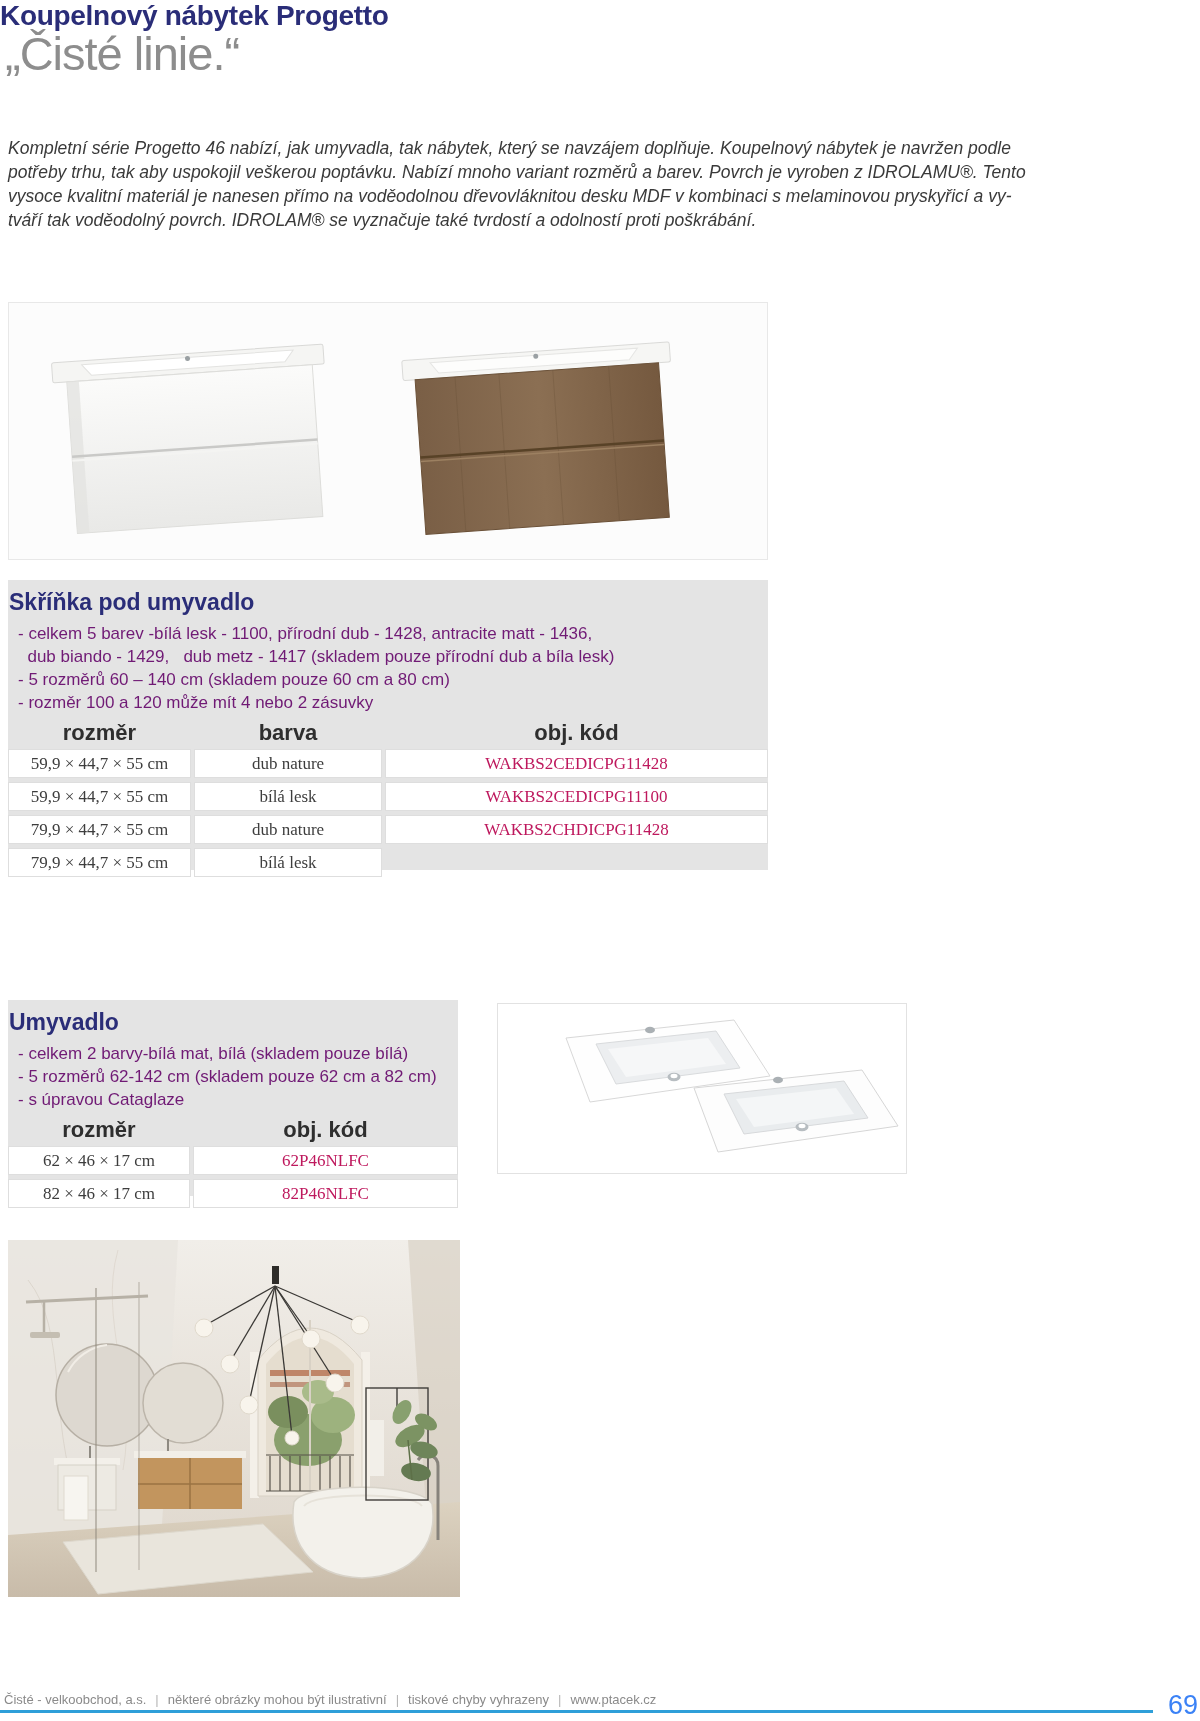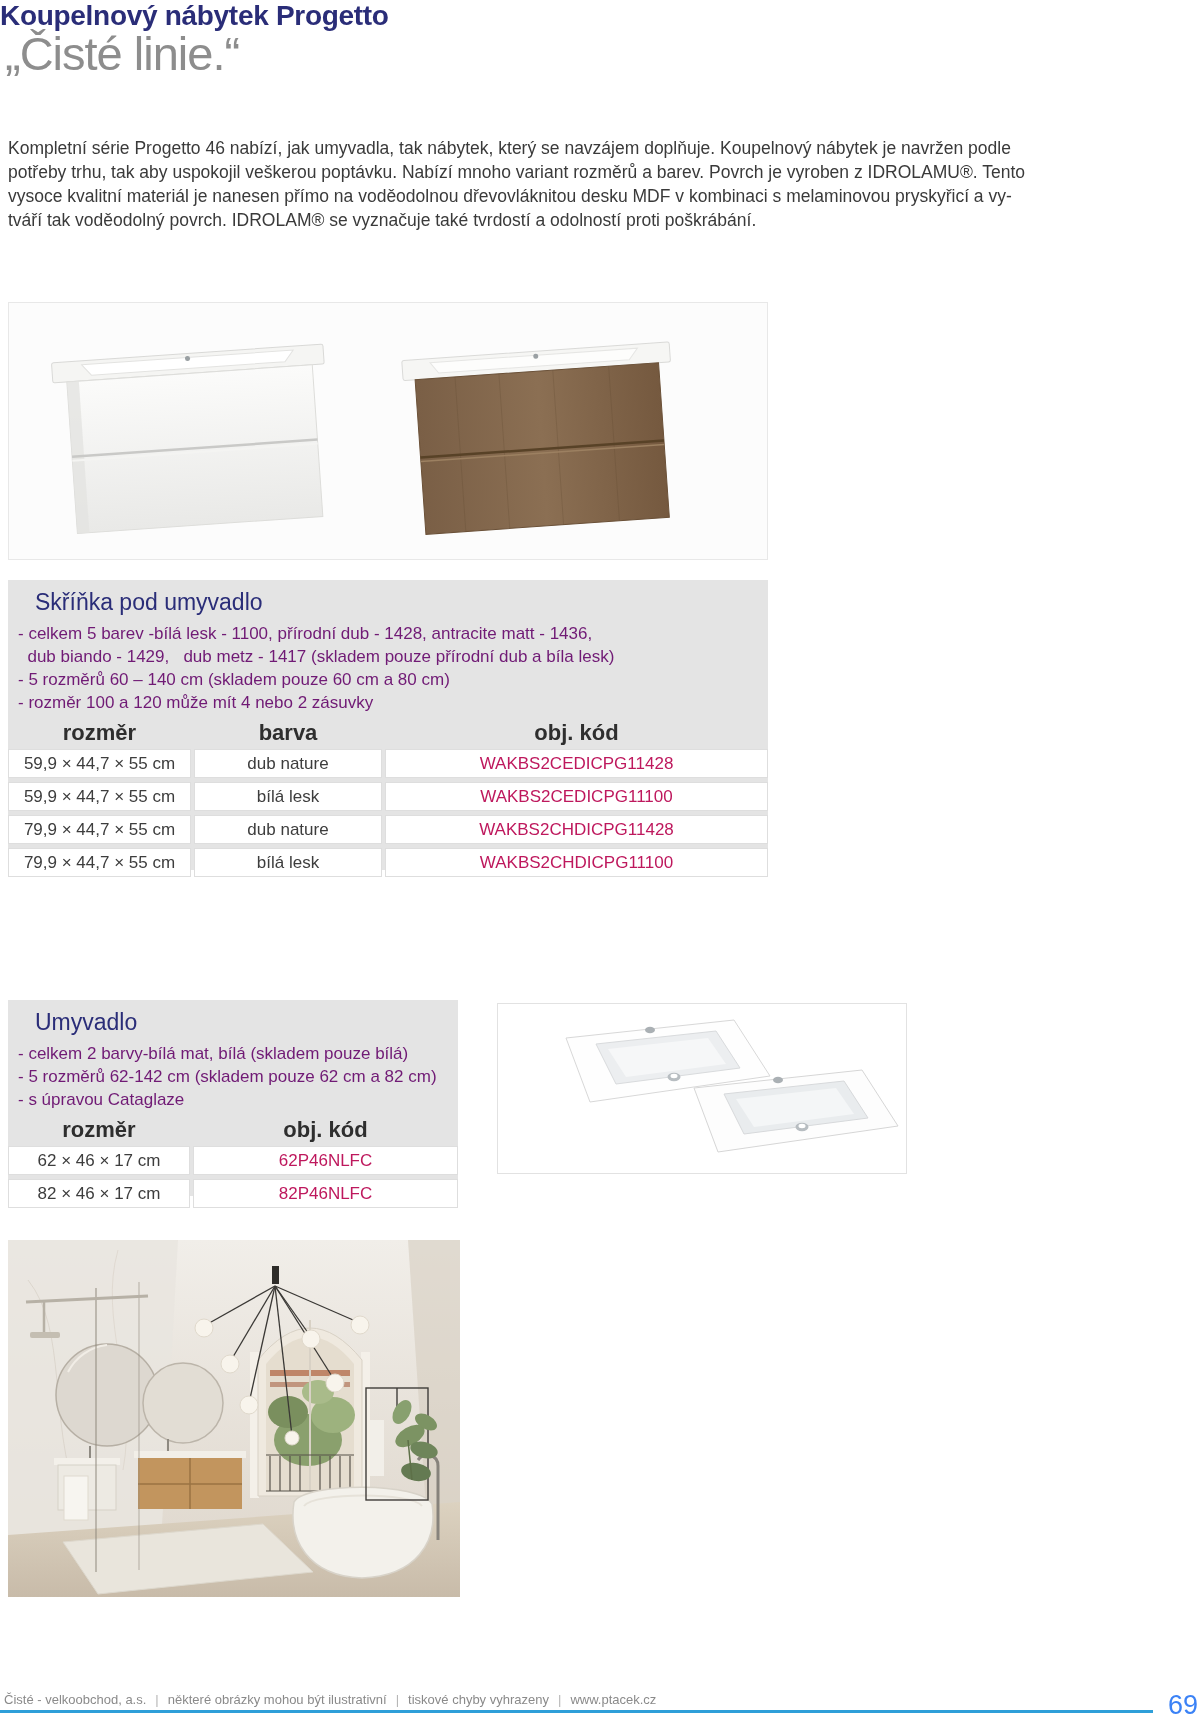--- a/index.html
+++ b/index.html
@@ -2,39 +2,39 @@
 <html><head>
 <meta charset="utf-8">
 <style>
   html,body{margin:0;padding:0;background:#ffffff;}
   .page{
     position:relative;width:1200px;height:1721px;margin:0 auto;background:#fff;
     font-family:"Liberation Sans","DejaVu Sans",sans-serif;color:#3d3d3d;overflow:hidden;
   }
   .kicker{position:absolute;left:0;top:0;font-size:28px;font-weight:700;color:#2a2d78;letter-spacing:-0.3px;margin:0;}
   .quote{position:absolute;left:5px;top:26px;font-size:47px;font-weight:400;color:#8d8d8d;letter-spacing:-1px;}
-  .intro{position:absolute;left:8px;top:136px;width:1160px;font-size:17.5px;line-height:24px;color:#3a3a3a;white-space:pre-wrap;margin:0;}
+  .intro{position:absolute;left:8px;top:136px;width:1160px;font-size:17.5px;line-height:24px;color:#3a3a3a;white-space:pre-wrap;margin:0;font-style:italic;}
 
   .product-box{position:absolute;left:8px;top:302px;width:758px;height:256px;background:#fcfcfc;border:1px solid #e8e8e8;margin:0;}
   .sink-box{position:absolute;left:497px;top:1003px;width:408px;height:169px;background:#ffffff;border:1px solid #e2e2e2;margin:0;}
   .photo{position:absolute;left:8px;top:1240px;width:452px;height:357px;margin:0;}
   figure svg{display:block;}
 
   .panel{position:absolute;background:#e4e4e4;}
   .cabinet-panel{left:8px;top:580px;width:760px;height:290px;}
   .sink-panel{left:8px;top:1000px;width:450px;height:196px;}
-  .panel h2{margin:0;padding:9px 12px 4px 27px;font-size:23px;font-weight:400;color:#2a2d78;}
+  .panel h2{margin:0;padding:9px 12px 4px 1px;font-size:23px;font-weight:700;color:#2a2d78;}
   .bullets{padding:2px 10px 0 10px;font-size:17px;line-height:23px;color:#701a75;}
   .bullet{white-space:pre-wrap;}
 
   .tbl{display:grid;column-gap:3px;row-gap:4px;margin-top:7px;}
   .tbl3{grid-template-columns:183px 188px 383px;}
   .tbl2{grid-template-columns:182px 265px;}
   .tbl .hcell{display:flex;align-items:center;justify-content:center;height:24px;font-size:22px;font-weight:700;color:#2e2e2e;background:transparent;}
-  .tbl .cell{display:flex;align-items:center;justify-content:center;height:29px;background:#ffffff;border:1px solid #dedede;box-sizing:border-box;font-size:17px;color:#3d3d3d;}
+  .tbl .cell{display:flex;align-items:center;justify-content:center;height:29px;background:#ffffff;border:1px solid #dedede;box-sizing:border-box;font-size:17px;color:#3d3d3d;font-family:Liberation Serif, serif;}
   .tbl .code{color:#be185d;}
 
   .footer-text{position:absolute;left:4px;top:1692px;font-size:13px;color:#8a8a8a;}
   .footer-text .sep{margin:0 9px;color:#b5b5b5;}
   .rule{position:absolute;left:0;top:1710px;width:1153px;height:3px;background:#2f9fd9;}
   .page-num{position:absolute;right:2px;top:1690px;font-size:27px;color:#3b82f6;}
 </style>
 </head>
 <body>
 
@@ -110,21 +110,20 @@
       <div class="cell">59,9 × 44,7 × 55 cm</div>
       <div class="cell">bílá lesk</div>
       <div class="cell code">WAKBS2CEDICPG11100</div>
 
       <div class="cell">79,9 × 44,7 × 55 cm</div>
       <div class="cell">dub nature</div>
       <div class="cell code">WAKBS2CHDICPG11428</div>
 
       <div class="cell">79,9 × 44,7 × 55 cm</div>
       <div class="cell">bílá lesk</div>
-      <div class="cell code">WAKBS2CHDICPG11100</div>
     </div>
   </section>
 
   <section class="panel sink-panel">
     <h2>Umyvadlo</h2>
     <div class="bullets">
       <div class="bullet">- celkem 2 barvy-bílá mat, bílá (skladem pouze bílá)</div>
       <div class="bullet">- 5 rozměrů 62-142 cm (skladem pouze 62 cm a 82 cm)</div>
       <div class="bullet">- s úpravou Cataglaze</div>
     </div>

